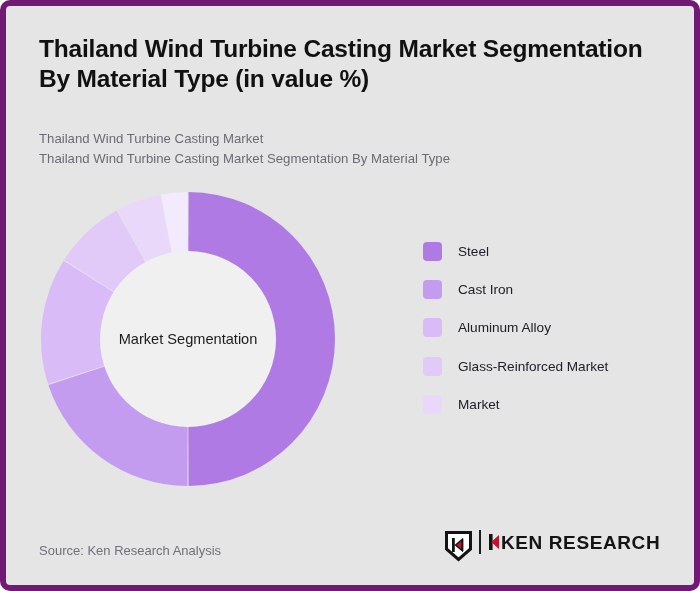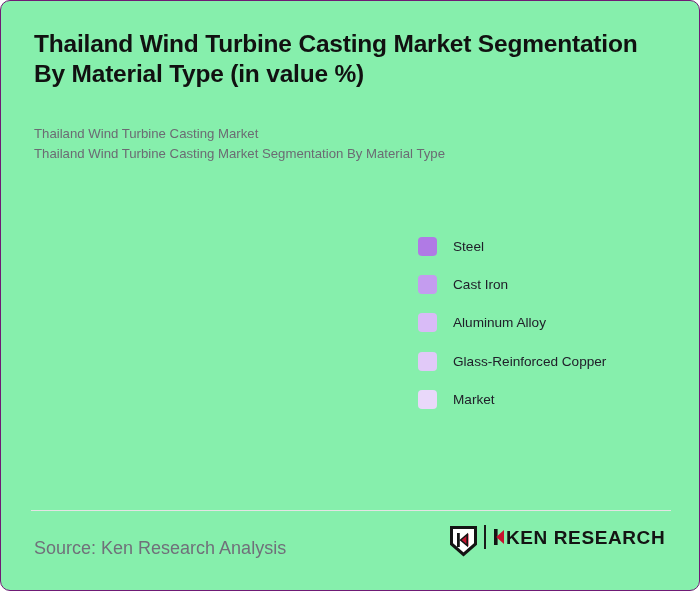--- a/index.html
+++ b/index.html
@@ -9,22 +9,22 @@
   }
   body {
     font-family: "Liberation Sans", sans-serif;
     -webkit-font-smoothing: antialiased;
   }
   #card {
     position: relative;
     width: 700px;
     height: 591px;
     box-sizing: border-box;
-    background: #86efac;
-    border: 1px solid #701a75;
+    background: #e5e5e5;
+    border: 6px solid #701a75;
     border-radius: 10px;
     overflow: hidden;
   }
 
   
   .header {
     position: absolute;
     left: 33px;
     top: 28px;
     right: 30px;
@@ -102,21 +102,21 @@
     left: 30px;
     top: 509px;
     width: 640px;
     height: 1px;
     background: #e4e4e4;
   }
   .source {
     position: absolute;
     left: 33px;
     top: 537px;
-    font-size: 18px;
+    font-size: 13px;
     color: #70707a;
   }
   .logo {
     position: absolute;
     right: 28px;
     top: 524px;
     height: 34px;
     display: flex;
     align-items: flex-start;
   }
@@ -143,37 +143,51 @@
     <div class="chart-title">Thailand Wind Turbine Casting Market Segmentation
 By Material Type (in value %)</div>
     <div class="subtitle-block">
       <div class="subtitle-line">Thailand Wind Turbine Casting Market</div>
       <div class="subtitle-line">Thailand Wind Turbine Casting Market Segmentation By Material Type</div>
     </div>
   </div>
 
   <div class="plot">
 
+    <div class="donut-wrap">
+      <svg class="donut-svg" width="300" height="300" viewBox="0 0 300 300">
+        <g id="donut-slices">
+            <path d="M 150 150 L 150.57726616639945 3.0011334609238247 A 147 147 0 0 1 150.57726616639945 296.9988665390762 Z" fill="#b07ae5"></path>
+            <path d="M 150 150 L 149.42273383360052 296.9988665390762 A 147 147 0 0 1 10.374155145705117 195.97416066362035 Z" fill="#c49cef"></path>
+            <path d="M 150 150 L 10.017385034314913 194.8761351652385 A 147 147 0 0 1 25.575437284122486 71.72147042156028 Z" fill="#d9bbf7"></path>
+            <path d="M 150 150 L 26.19406664370588 70.74666653208297 A 147 147 0 0 1 78.67689375823304 21.46201138952881 Z" fill="#e1c9f8"></path>
+            <path d="M 150 150 L 79.68861815379157 20.905811196333588 A 147 147 0 0 1 121.88811794976502 5.713056420223268 Z" fill="#e9d8fa"></path>
+            <path d="M 150 150 L 123.02220034082768 5.496718633971625 A 147 147 0 0 1 149.42273383360046 3.0011334609238247 Z" fill="#f3ebfd"></path>
+          </g>
+        <circle cx="150" cy="150" r="88" id="donut-hole" fill="#f0f0f0"></circle>
+        <text class="center-label" x="150" y="155" text-anchor="middle">Market Segmentation</text>
+      </svg>
+    </div>
 
     <div class="legend" id="legend">
         <div class="legend-item">
           <span class="legend-swatch" style="background: rgb(176, 122, 229);"></span>
           <span class="legend-label">Steel</span>
         </div>
         <div class="legend-item">
           <span class="legend-swatch" style="background: rgb(196, 156, 239);"></span>
           <span class="legend-label">Cast Iron</span>
         </div>
         <div class="legend-item">
           <span class="legend-swatch" style="background: rgb(217, 187, 247);"></span>
           <span class="legend-label">Aluminum Alloy</span>
         </div>
         <div class="legend-item">
           <span class="legend-swatch" style="background: rgb(225, 201, 248);"></span>
-          <span class="legend-label">Glass-Reinforced Copper</span>
+          <span class="legend-label">Glass-Reinforced Market</span>
         </div>
         <div class="legend-item">
           <span class="legend-swatch" style="background: rgb(233, 216, 250);"></span>
           <span class="legend-label">Market</span>
         </div>
       </div>
   </div>
 
   <div class="divider"></div>
   <div class="source">Source: Ken Research Analysis</div>

